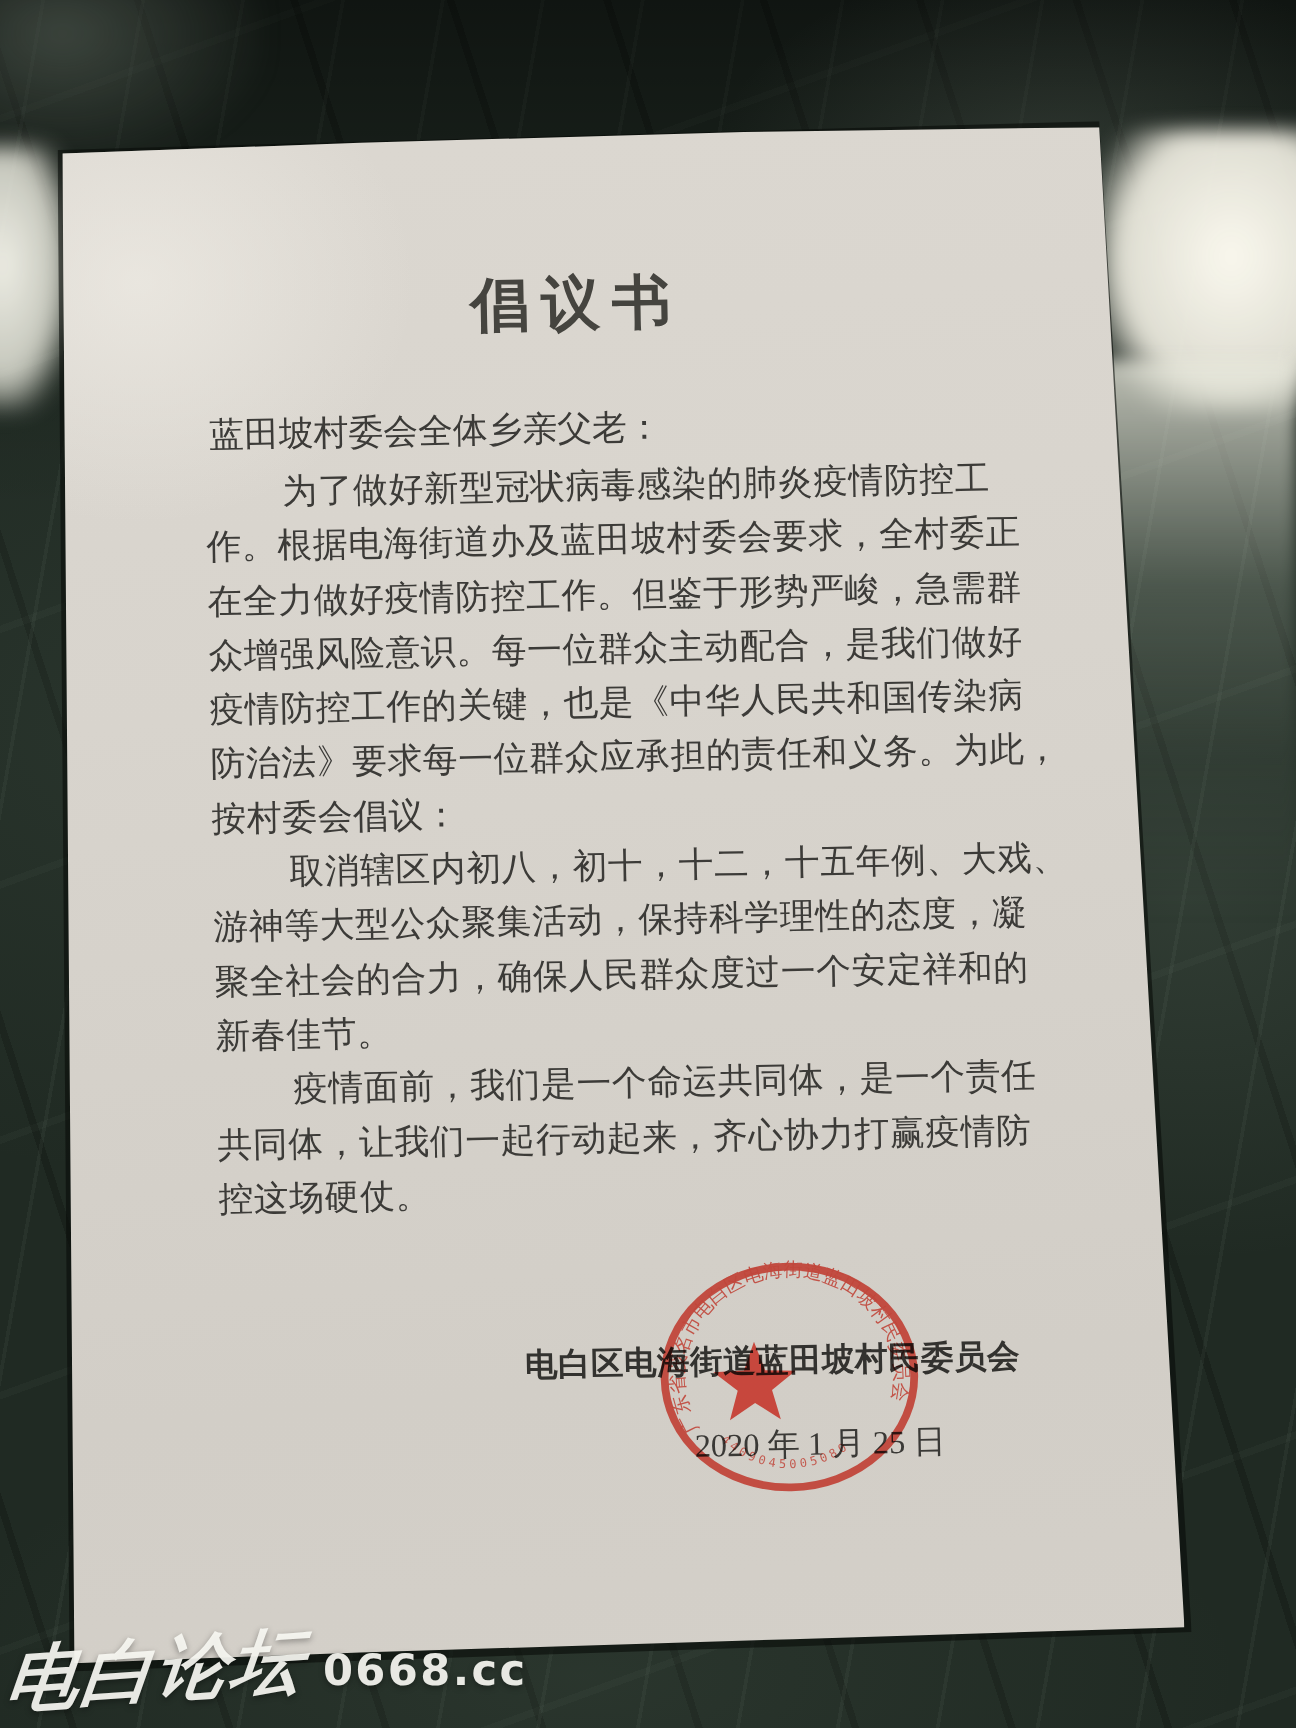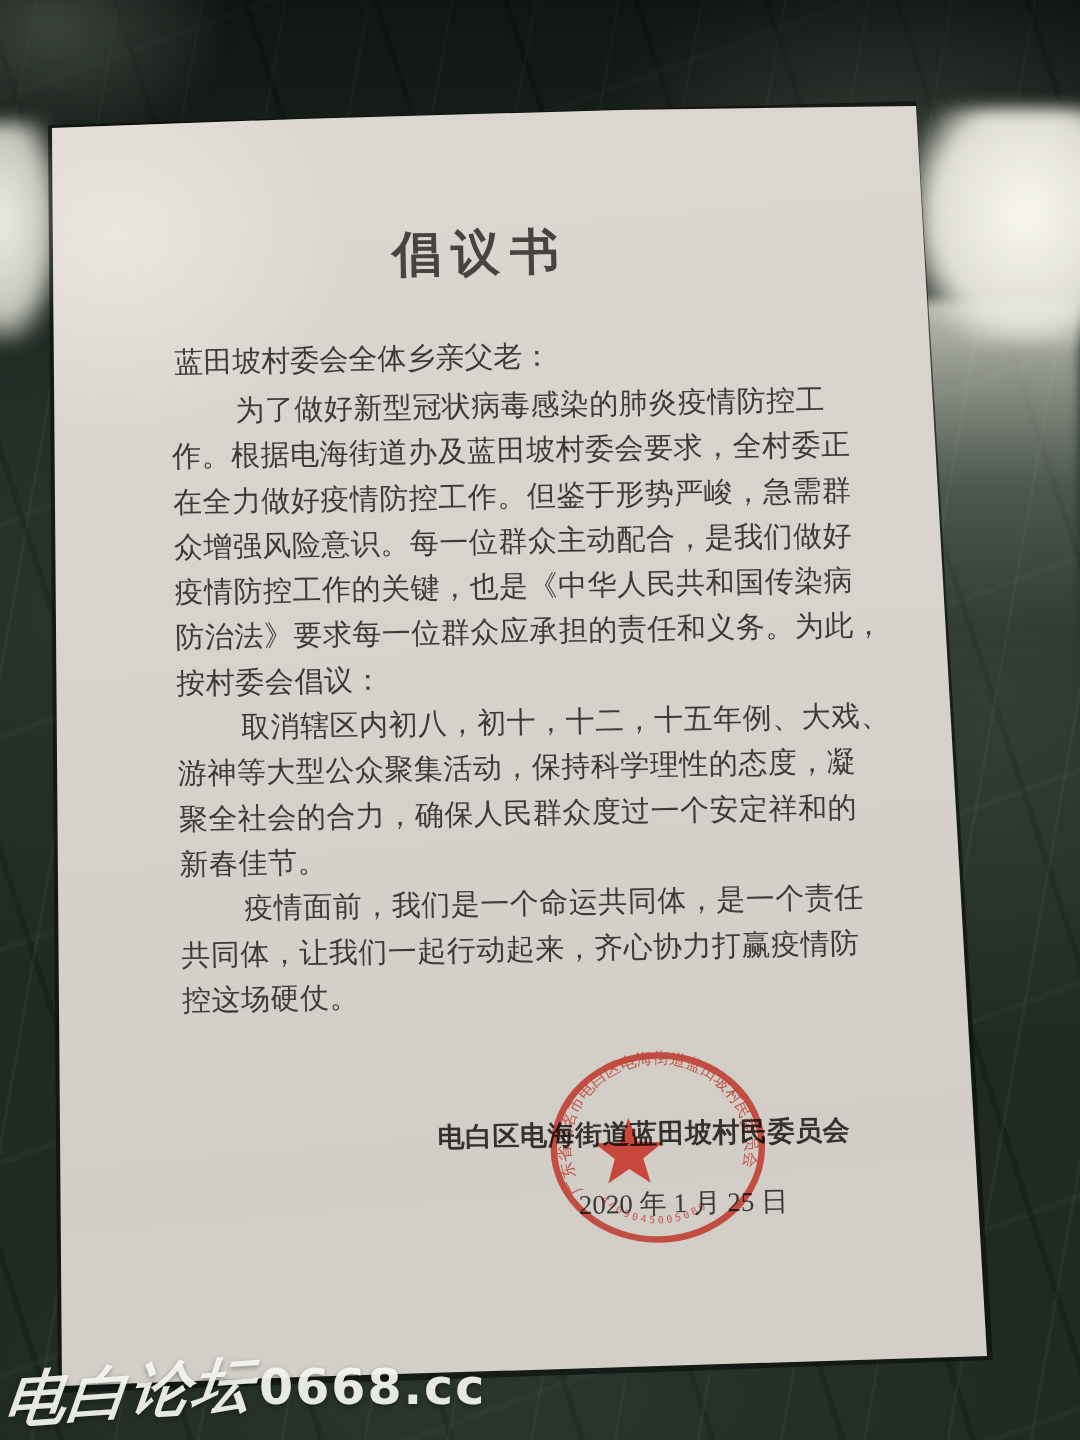--- a/index.html
+++ b/index.html
@@ -100,21 +100,21 @@
     position:absolute;left:6px;top:1352px;white-space:nowrap;
     color:rgba(248,248,242,0.93);
     text-shadow:0 2px 5px rgba(0,0,0,0.35);
     font-family:"DejaVu Sans","Liberation Sans",sans-serif;
   }
   .watermark .wm-cn{
     display:inline-block;font-size:60px;font-weight:bold;font-style:italic;
     transform:skew(-8deg, -2deg) rotate(-2deg);letter-spacing:2px;
   }
   .watermark .wm-url{
-    display:inline-block;font-size:49px;font-weight:bold;vertical-align:8px;
+    display:inline-block;font-size:36px;font-weight:bold;margin-left:10px;vertical-align:8px;
     letter-spacing:2px;
   }
 </style>
 </head>
 <body>
 
 <div class="stage">
 
   <div class="marble"></div>
   <div class="haze-topleft"></div>

